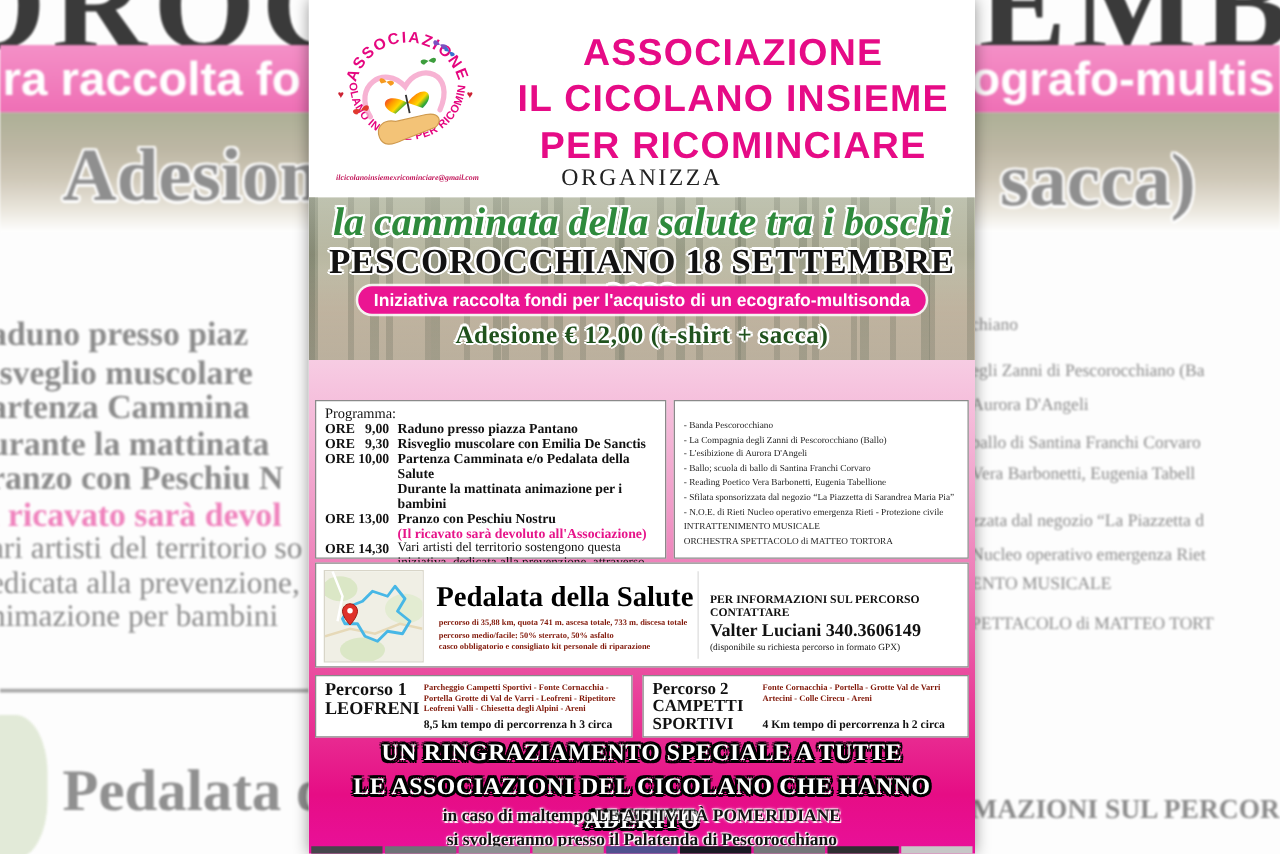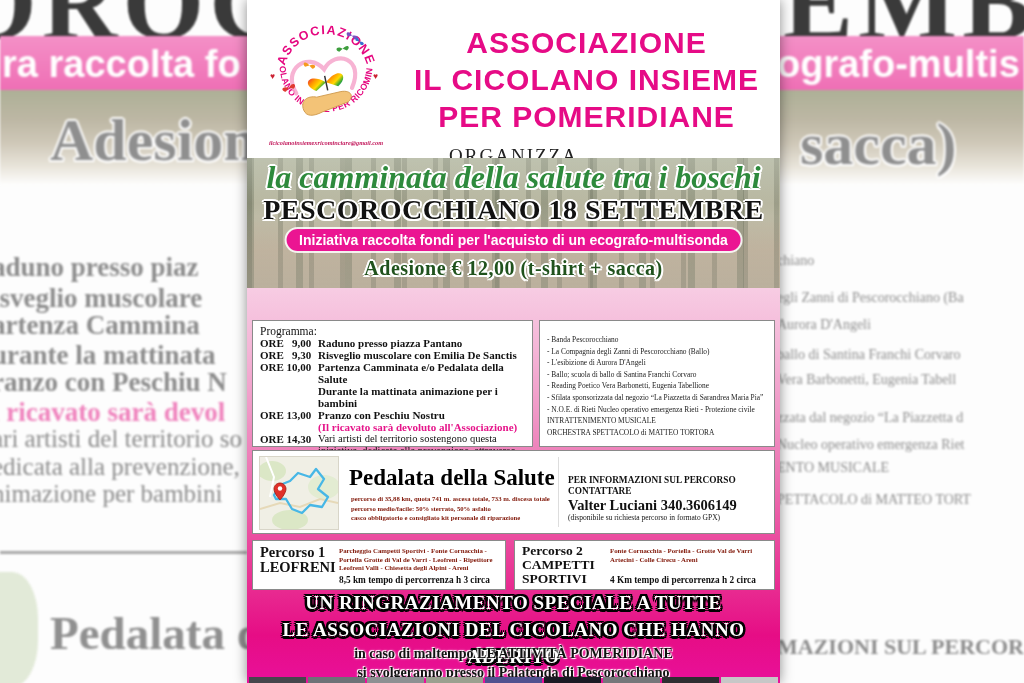--- a/index.html
+++ b/index.html
@@ -32,21 +32,21 @@
   .bg-percorso{position:absolute;left:777px;top:634px;font:bold 22px "Liberation Serif",serif;color:#8c8c8c;white-space:nowrap;}
 
   
   .poster{position:absolute;left:247px;top:0;width:533px;height:683px;background:#fff;
           box-shadow:0 0 12px rgba(0,0,0,.45);overflow:hidden;}
   .logo-svg{position:absolute;left:14px;top:8px;width:130px;height:130px;}
   .logo-email{position:absolute;left:2px;top:139px;width:154px;text-align:center;
               font:bold italic 6.3px "Liberation Serif",serif;color:#c2185b;}
   .title{position:absolute;left:148px;top:24px;width:383px;text-align:center;
          font:bold 30px/37px "Liberation Sans",sans-serif;color:#e60b86;letter-spacing:1px;}
-  .organizza{position:absolute;left:0;top:145px;width:100%;text-align:center;
+  .organizza{position:absolute;left:0;top:132px;width:100%;text-align:center;
              font:400 19px "Liberation Serif",serif;letter-spacing:2px;color:#222;}
 
   .banner{position:absolute;left:0;top:158px;width:100%;height:130px;text-align:center;overflow:hidden;
     background:
       linear-gradient(180deg,rgba(255,255,255,.30),rgba(255,255,255,.10) 35%,rgba(255,255,255,.22)),
       repeating-linear-gradient(90deg,rgba(72,82,58,.34) 0 7px,rgba(0,0,0,0) 7px 49px),
       repeating-linear-gradient(90deg,rgba(58,64,44,.26) 0 5px,rgba(0,0,0,0) 5px 31px),
       linear-gradient(180deg,#a3a88d 0%,#b5b29a 45%,#b3a48c 70%,#a89a82 100%);}
   .headline{position:absolute;left:0;top:3px;width:100%;font:bold italic 32px/1 "Liberation Serif",serif;color:#2e8a3c;}
   .dateline{position:absolute;left:0;top:38px;width:100%;font:bold 28px/1 "Liberation Serif",serif;color:#121212;letter-spacing:.5px;}
@@ -175,21 +175,21 @@
     <g transform="translate(106,36) scale(.34) rotate(40)" fill="#3b6fd0">
       <path d="M0,0 C-14,-12 -22,0 -10,6 Z"></path>
         <path d="M0,0 C14,-12 22,0 10,6 Z"></path>
       </g>
   </svg>
   <div class="logo-email">ilcicolanoinsiemexricominciare@gmail.com</div>
 
   <div class="title">
     <div>ASSOCIAZIONE</div>
     <div>IL CICOLANO INSIEME</div>
-    <div>PER POMERIDIANE</div>
+    <div>PER RICOMINCIARE</div>
   </div>
   <div class="organizza">ORGANIZZA</div>
 
   <div class="banner">
     <div class="headline ow">la camminata della salute tra i boschi</div>
     <div class="dateline ow">PESCOROCCHIANO 18 SETTEMBRE 2022</div>
     <div class="pill">Iniziativa raccolta fondi per l'acquisto di un ecografo-multisonda</div>
     <div class="fee ow">Adesione  € 12,00 (t-shirt + sacca)</div>
   </div>
 

